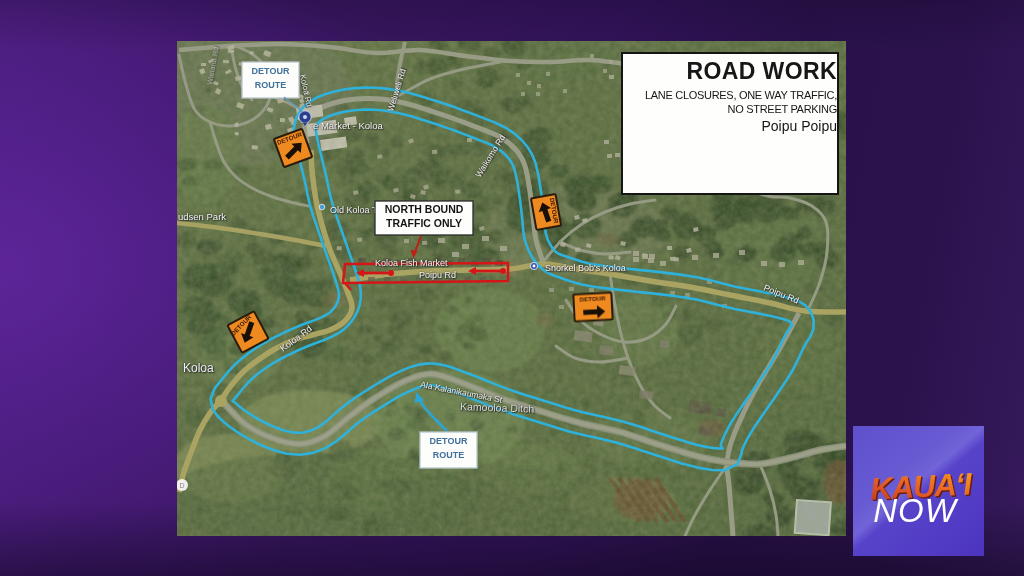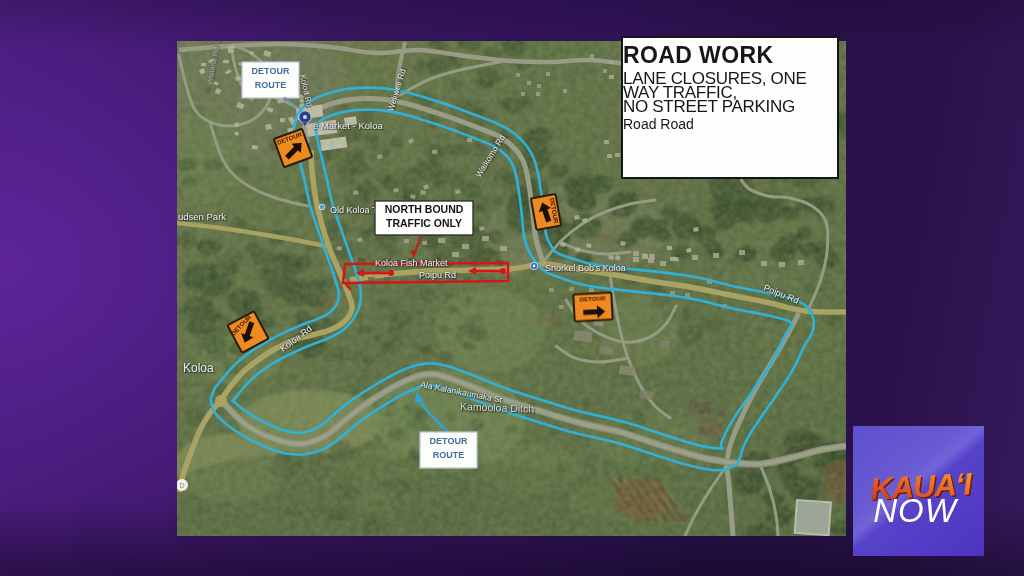--- a/index.html
+++ b/index.html
@@ -3,23 +3,23 @@
 <style>
 html,body{margin:0;padding:0;width:1024px;height:576px;overflow:hidden;font-family:"Liberation Sans",sans-serif;}
 #stage{position:relative;width:1024px;height:576px;background:#2a1148;}
 #bg{position:absolute;inset:0;
 background:
  linear-gradient(to bottom, rgba(12,4,26,0.2) 0%, rgba(0,0,0,0) 9%),
  linear-gradient(to bottom, rgba(0,0,0,0) 87%, rgba(8,3,18,0.42) 100%),
  radial-gradient(680px 480px at 0% 46%, rgba(96,38,158,0.88) 0%, rgba(84,33,142,0.55) 42%, rgba(84,33,142,0) 72%),
  linear-gradient(100deg, #481d78 0%, #3d1768 16%, #38165f 34%, #32135a 55%, #29114a 72%, #2b124c 86%, #361a5c 100%);}
 #map{position:absolute;left:177px;top:41px;width:669px;height:495px;}
-#rw{position:absolute;left:621px;top:36px;width:218px;height:143px;background:#fefefc;border:2px solid #151515;box-sizing:border-box;text-align:left;color:#171717;}
+#rw{position:absolute;left:621px;top:52px;width:218px;height:143px;background:#fefefc;border:2px solid #151515;box-sizing:border-box;text-align:right;color:#171717;}
 #rw .t{font-size:23px;font-weight:bold;margin-top:4px;letter-spacing:0.4px;}
-#rw .s{font-size:17px;margin-top:3px;line-height:14px;letter-spacing:-0.3px;}
+#rw .s{font-size:11px;margin-top:3px;line-height:14px;letter-spacing:-0.3px;}
 #rw .h{font-size:15px;margin-top:2px;}
 #rw .d{font-size:14.5px;font-weight:bold;margin-top:17px;}
 #rw .p{font-size:14px;margin-top:2px;}
 #logo{position:absolute;left:853px;top:426px;width:131px;height:130px;
 background:linear-gradient(140deg,#5f50cc 0%,#675ad2 36%,#7164d8 46%,#5743ca 52%,#513ac4 80%,#4c34be 100%);}
 </style></head>
 <body>
 
 <div id="stage">
 <div id="bg"></div>
@@ -731,21 +731,21 @@
           <rect x="198" y="160" width="98" height="34" fill="#fdfdfb" stroke="#2a2a2a" stroke-width="1.3"></rect>
           <text x="247.0" y="171.9" font-size="10.5" font-weight="bold" fill="#141414" text-anchor="middle" font-family="Liberation Sans, sans-serif">NORTH BOUND</text>
           <text x="247.0" y="185.9" font-size="10.5" font-weight="bold" fill="#141414" text-anchor="middle" font-family="Liberation Sans, sans-serif">TRAFFIC ONLY</text>
         </g>
         <line x1="107" y1="56" x2="126" y2="71" stroke="#5a9cc8" stroke-width="1.3"></line>
 </svg></div>
 
 <div id="rw">
 <div class="t">ROAD WORK</div>
 <div class="s">LANE CLOSURES, ONE WAY TRAFFIC,<br>NO STREET PARKING</div>
-<div class="p">Road Road</div>
+<div class="p">Poipu Poipu</div>
 </div>
 
 <div id="logo">
 <svg width="131" height="130" viewBox="0 0 131 130">
 <defs>
 <linearGradient id="kg" x1="0" y1="1" x2="0.9" y2="0">
 <stop offset="0" stop-color="#b93421"></stop>
 <stop offset="0.45" stop-color="#e55d25"></stop>
 <stop offset="1" stop-color="#f9a01b"></stop>
 </linearGradient>

